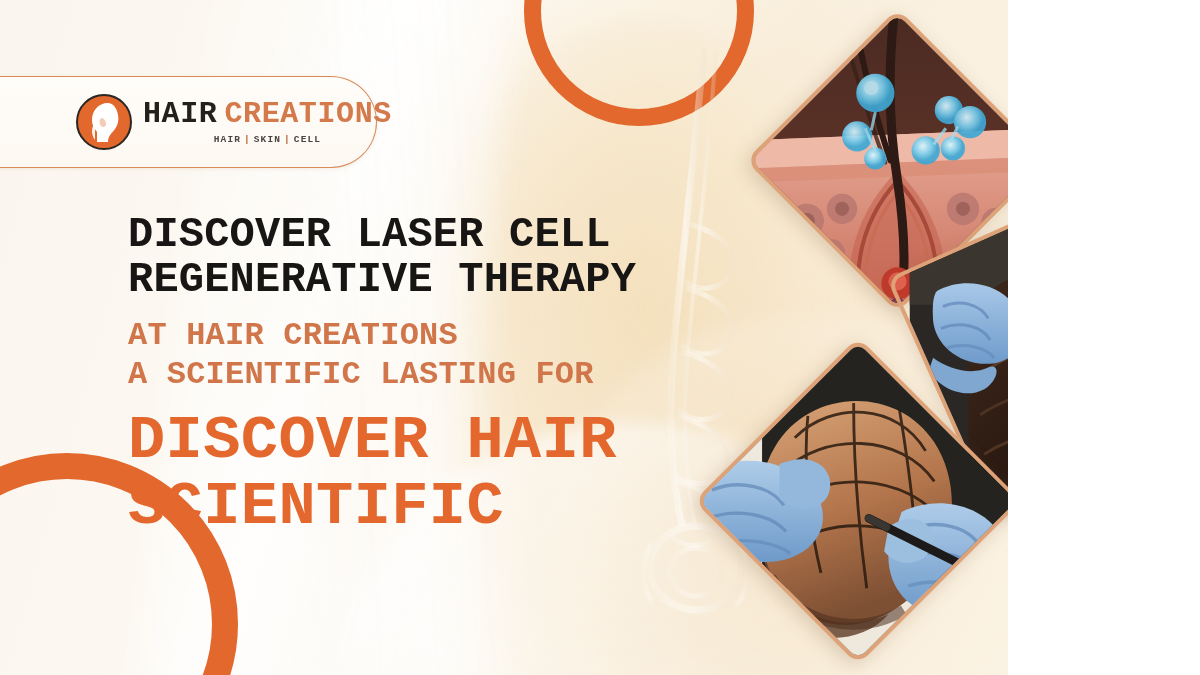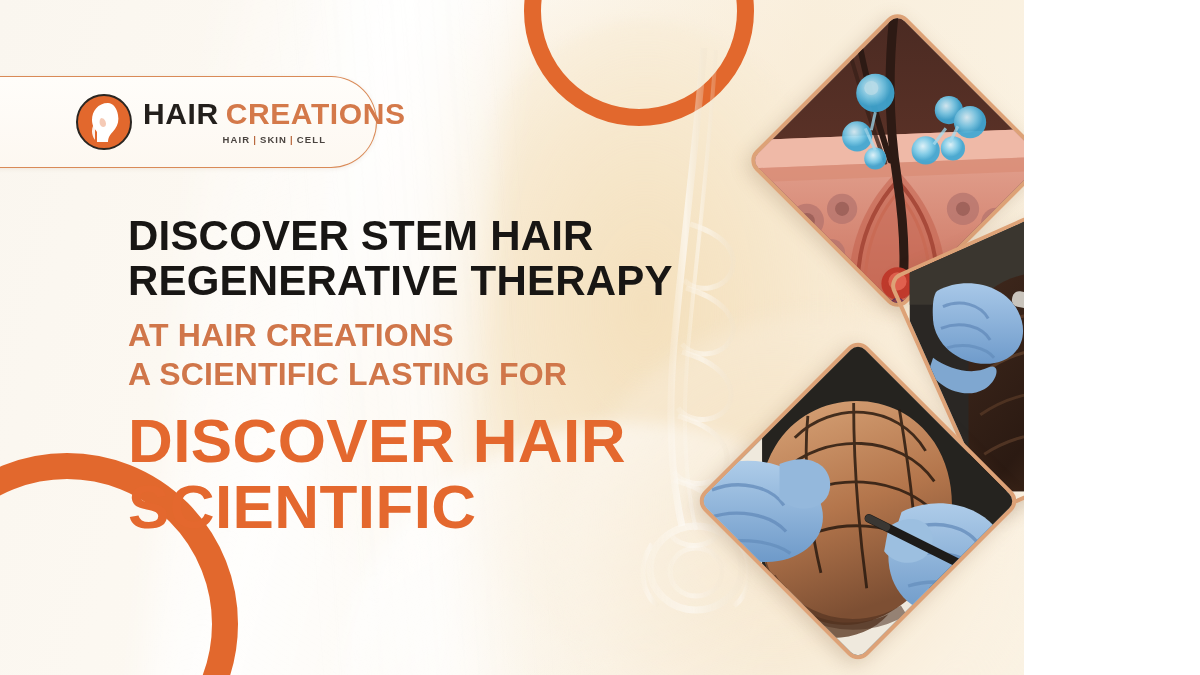--- a/index.html
+++ b/index.html
@@ -5,23 +5,22 @@
   html, body {
     margin: 0;
     padding: 0;
     background: #ffffff;
   }
   .banner {
     position: relative;
     width: 1008px;
     height: 675px;
     overflow: hidden;
-    font-family: Liberation Sans, sans-serif;
+    font-family: Liberation Mono, monospace;
     background: #fbf3e6;
-    padding-left: 16px;
   }
 
   
   .bg-base {
     position: absolute;
     inset: 0;
     background:
       radial-gradient(ellipse 620px 520px at 66% 48%, #f7e4c6 0%, #f9ecd6 38%, rgba(250,241,226,0) 72%),
       linear-gradient(105deg, #faf6ef 0%, #fcf8f1 22%, #fdf9f2 44%, #f9efdd 68%, #fbf3e4 100%);
   }
@@ -258,21 +257,21 @@
           <span class="logo-word-hair">HAIR</span><span class="logo-word-creations">CREATIONS</span>
         </div>
         <div class="logo-tagline">
           <span>HAIR</span><span class="sep">|</span><span>SKIN</span><span class="sep">|</span><span>CELL</span>
         </div>
       </div>
     </div>
   </div>
 
   <div class="copy">
-    <div class="head-line">DISCOVER STEM HAIR</div>
+    <div class="head-line">DISCOVER LASER CELL</div>
     <div class="head-line">REGENERATIVE THERAPY</div>
     <div class="sub-line first">AT HAIR CREATIONS</div>
     <div class="sub-line">A SCIENTIFIC LASTING FOR</div>
     <div class="big-line first">DISCOVER HAIR</div>
     <div class="big-line">SCIENTIFIC</div>
   </div>
 
   <div class="card card-follicle">
     <svg class="art" viewBox="0 0 300 300" preserveAspectRatio="xMidYMid slice">
       <defs>

